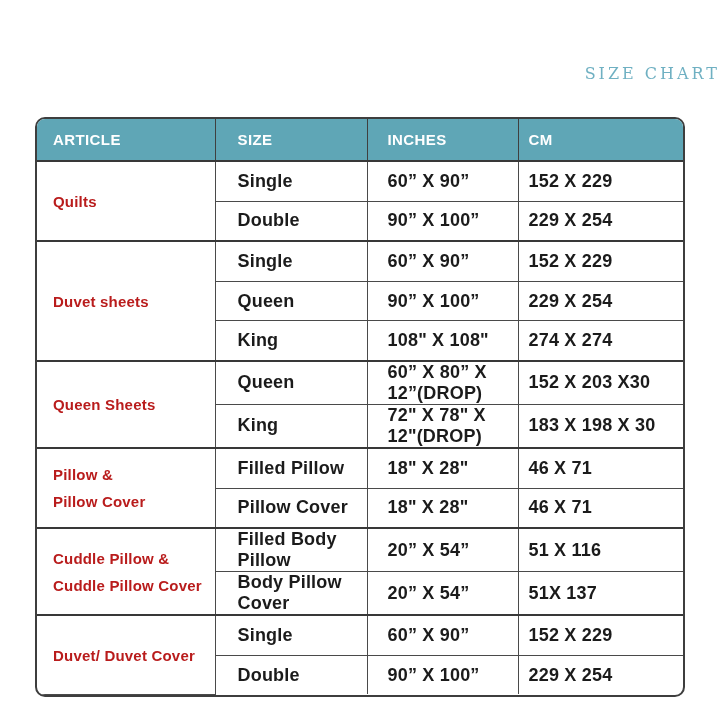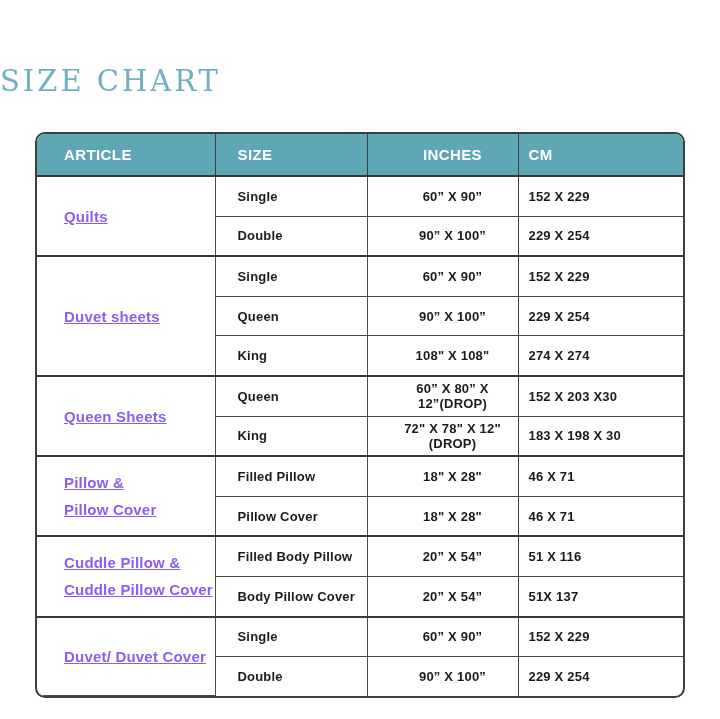--- a/index.html
+++ b/index.html
@@ -5,23 +5,23 @@
   html, body {
     margin: 0;
     padding: 0;
     background: #ffffff;
     width: 720px;
     height: 719px;
     font-family: "Liberation Sans", sans-serif;
   }
   .page-title {
     margin-top: 64px;
-    text-align: left;
+    text-align: right;
     font-family: "DejaVu Serif", serif;
-    font-size: 29px;
+    font-size: 16px;
     font-weight: 500;
     letter-spacing: 3px;
     color: #6FB0C2;
   }
   .table-wrap {
     width: 650px;
     margin: 34px auto 0 auto;
     border: 2px solid #3e3e3e;
     border-radius: 10px;
     overflow: hidden;
@@ -41,41 +41,40 @@
     text-align: left;
     height: 41px;
     border: 1px solid #3f3f3f;
     border-top: 0;
     border-bottom: 2px solid #383838;
     padding: 0;
   }
   .size-table td {
     border: 1px solid #4a4a4a;
     height: 38.6px;
-    font-size: 13px;
+    font-size: 18px;
     font-weight: 700;
     color: #1b1b1b;
     vertical-align: middle;
     padding: 0;
     letter-spacing: 0.2px;
   }
   .size-table tr > *:first-child { border-left: 0; }
   .size-table tr > *:last-child  { border-right: 0; }
   .size-table tbody tr:last-child td { border-bottom: 0; }
   .size-table tr.group-start td { border-top: 2px solid #383838; }
-  th.col-article, td.article-cell { padding-left: 27px; }
+  th.col-article, td.article-cell { padding-left: 16px; }
   th.col-size,    td.size-cell    { padding-left: 22px; }
-  th.col-inches,  td.inches-cell  { padding-left: 20px; text-align: center; }
+  th.col-inches,  td.inches-cell  { padding-left: 20px; }
   th.col-cm,      td.cm-cell      { padding-left: 10px; }
   td.article-cell {
-    color: #8b5cf6;
+    color: #b91c1c;
     font-size: 15px;
     font-weight: 700;
     letter-spacing: 0.2px;
-    text-decoration: underline;
   }
   .article-line + .article-line { margin-top: 10px; }
 </style>
 </head>
 <body>
 
 <div class="page-title">SIZE CHART</div>
 
 <div class="table-wrap">
   <table class="size-table">

